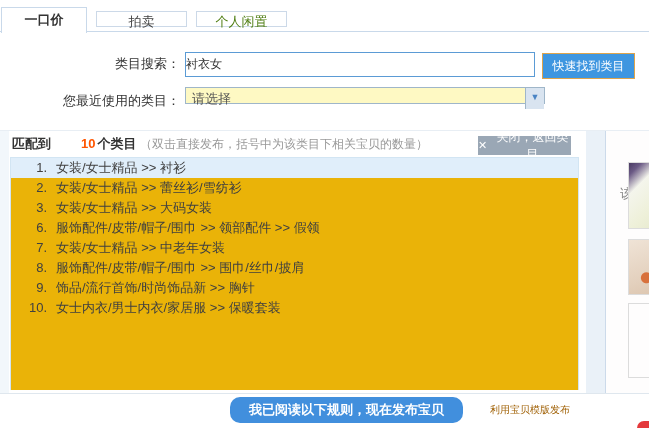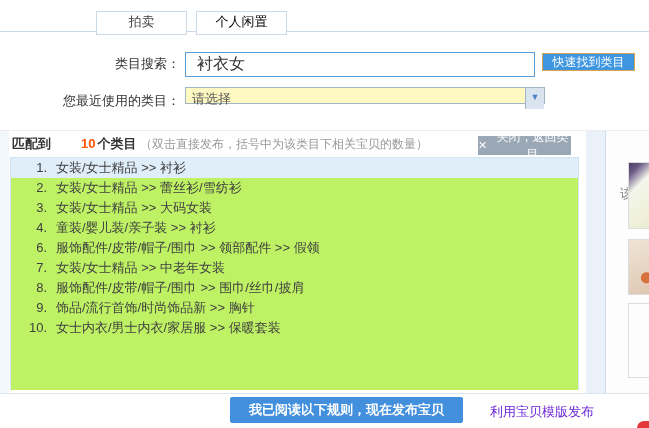--- a/index.html
+++ b/index.html
@@ -4,32 +4,32 @@
 <style>
   * { margin:0; padding:0; box-sizing:border-box; }
   body { font-family:"Liberation Sans","DejaVu Sans",sans-serif; background:#fff; }
   .page { position:relative; width:649px; height:428px; background:#fff; overflow:hidden; }
 
   
   .tabbar-line { position:absolute; top:31px; left:0; right:0; height:1px; background:#c9d9ea; }
   .tab { position:absolute; text-align:center; font-size:13px; color:#444; background:#fff; cursor:pointer; }
   .tab-active { left:1px; top:7px; width:86px; height:26px; line-height:24px;
     border:1px solid #c9d9ea; border-bottom:none; font-weight:bold; color:#333; z-index:2; }
-  .tab-plain { top:11px; width:91px; height:24px; line-height:19px; border:1px solid #ccd9e8; }
+  .tab-plain { top:11px; width:91px; height:16px; line-height:19px; border:1px solid #ccd9e8; }
   .tab-auction { left:96px; }
-  .tab-personal { left:196px; color:#000000; }
+  .tab-personal { left:196px; color:#4d7c0f; }
 
   
   .form-label { position:absolute; width:176px; text-align:right; font-size:13px; color:#333; }
   .lbl-search { top:55px; left:4px; }
   .lbl-recent { top:92px; left:4px; }
   .search-input { position:absolute; left:185px; top:52px; width:350px; height:25px;
-    border:1px solid #5b9bd5; font-size:16px; color:#333; padding:0 11px; outline:none;
+    border:1px solid #5b9bd5; font-size:12px; color:#333; padding:0 0; outline:none;
     font-family:inherit; }
-  .search-btn { position:absolute; left:542px; top:53px; width:93px; height:18px;
+  .search-btn { position:absolute; left:542px; top:53px; width:93px; height:26px;
     background:#3e96e0; border:1px solid #dda44c; color:#fff; font-size:12px;
     cursor:pointer; font-family:inherit; }
   .select-box { position:absolute; left:185px; top:87px; width:360px; height:17px;
     border:1px solid #9fb6c9; background:#fef9c3; font-size:13px; color:#555;
     line-height:21px; padding-left:6px; cursor:pointer; }
   .select-arrow-btn { position:absolute; right:0; top:0; width:19px; height:21px;
     background:#d9e4f0; border-left:1px solid #9fb6c9; text-align:center;
     line-height:19px; font-size:9px; color:#4a84c4; cursor:pointer; }
 
   
@@ -40,21 +40,21 @@
   .match-header b { color:#333; }
   .match-count { color:#ff5500; font-weight:bold; padding:0 2px;margin-left:28px; }
   .match-hint { color:#999; font-size:12px; font-weight:normal; }
 
   .close-btn { position:absolute; left:478px; top:136px; width:93px; height:19px;
     background:#9aa7b5; color:#fff; font-size:12px; border:none; cursor:pointer;
     display:flex; align-items:center; justify-content:center; gap:7px; font-family:inherit; }
   .close-x { font-size:11px; line-height:1; }
 
   .cat-list { position:absolute; left:10px; top:157px; width:569px; height:233px;
-    background:#bef264; border:1px solid #d2e5f3; border-bottom:none; }
+    background:#eab308; border:1px solid #d2e5f3; border-bottom:none; }
   .cat-row { height:20px; line-height:20px; font-size:13px; color:#404040;
     white-space:nowrap; cursor:pointer; }
   .cat-row.hl { background:#e0eefa; }
   .cat-row .num { display:inline-block; width:36px; text-align:right; }
   .cat-row .path { margin-left:9px; }
 
   
   .right-strip { position:absolute; left:586px; top:131px; width:19px; height:262px;
     background:#eaf1f8; }
   .right-panel { position:absolute; left:605px; top:131px; width:44px; height:262px;
@@ -66,33 +66,34 @@
     background:linear-gradient(135deg,#4a3b63 0%,#6b5a85 10%,#f4f5ec 26%,#eef0d9 55%,#dfe3c2 100%); }
   .thumb-2 { top:239px; height:56px;
     background:radial-gradient(circle at 30% 70%, #d8713c 0 5px, rgba(0,0,0,0) 6px),
                linear-gradient(160deg,#efe3d6 0%,#e3d0bd 60%,#d9c0a8 100%); }
   .thumb-3 { top:303px; height:75px;
     background:linear-gradient(115deg,#2026355%,#1d2230 0 38%,#2a3142 46%,#b8475e 58%,#d06a7c 72%,#952f44 84%,#252031 92%); }
 
   
   .footer-line { position:absolute; top:393px; left:0; right:0; height:1px; background:#dfe7ee; }
   .publish-btn { position:absolute; left:230px; top:397px; width:233px; height:26px;
-    background:#418fdd; border:none; border-radius:2px; color:#fff; font-size:13px;
+    background:#418fdd; border:none; border-radius:10px; color:#fff; font-size:13px;
     font-weight:bold; cursor:pointer; font-family:inherit; }
-  .template-link { position:absolute; left:490px; top:403px; font-size:13px;
-    color:#6d28d9; text-decoration:none; white-space:nowrap; }
+  .template-link { position:absolute; left:490px; top:403px; font-size:10px;
+    color:#a16207; text-decoration:none; white-space:nowrap; }
   .corner-red { position:absolute; left:637px; top:421px; width:12px; height:7px;
     background:#e4393c; border-radius:8px 0 0 0; }
 </style>
 </head>
 <body>
 
 <div class="page">
 
   <div class="tabbar-line"></div>
+  <div class="tab tab-active">一口价</div>
   <div class="tab tab-plain tab-auction">拍卖</div>
   <div class="tab tab-plain tab-personal">个人闲置</div>
 
   <div class="form-label lbl-search">类目搜索：</div>
   <input class="search-input" type="text" value="衬衣女" style="">
   <button class="search-btn">快速找到类目</button>
 
   <div class="form-label lbl-recent">您最近使用的类目：</div>
   <div class="select-box">
     <span>请选择</span>
@@ -109,21 +110,20 @@
 
   <button class="close-btn">
     <span class="close-x">✕</span>
     <span>关闭，返回类目</span>
   </button>
 
   <div class="cat-list">
       <div class="cat-row hl"><span class="num">1.</span><span class="path">女装/女士精品 &gt;&gt; 衬衫</span></div>
       <div class="cat-row"><span class="num">2.</span><span class="path">女装/女士精品 &gt;&gt; 蕾丝衫/雪纺衫</span></div>
       <div class="cat-row"><span class="num">3.</span><span class="path">女装/女士精品 &gt;&gt; 大码女装</span></div>
-      <div class="cat-row"><span class="num">4.</span><span class="path">童装/婴儿装/亲子装 &gt;&gt; 衬衫</span></div>
       <div class="cat-row"><span class="num">6.</span><span class="path">服饰配件/皮带/帽子/围巾 &gt;&gt; 领部配件 &gt;&gt; 假领</span></div>
       <div class="cat-row"><span class="num">7.</span><span class="path">女装/女士精品 &gt;&gt; 中老年女装</span></div>
       <div class="cat-row"><span class="num">8.</span><span class="path">服饰配件/皮带/帽子/围巾 &gt;&gt; 围巾/丝巾/披肩</span></div>
       <div class="cat-row"><span class="num">9.</span><span class="path">饰品/流行首饰/时尚饰品新 &gt;&gt; 胸针</span></div>
       <div class="cat-row"><span class="num">10.</span><span class="path">女士内衣/男士内衣/家居服 &gt;&gt; 保暖套装</span></div>
     </div>
 
   <div class="right-strip"></div>
   <div class="right-panel"></div>
   <div class="panel-title">该类</div>

